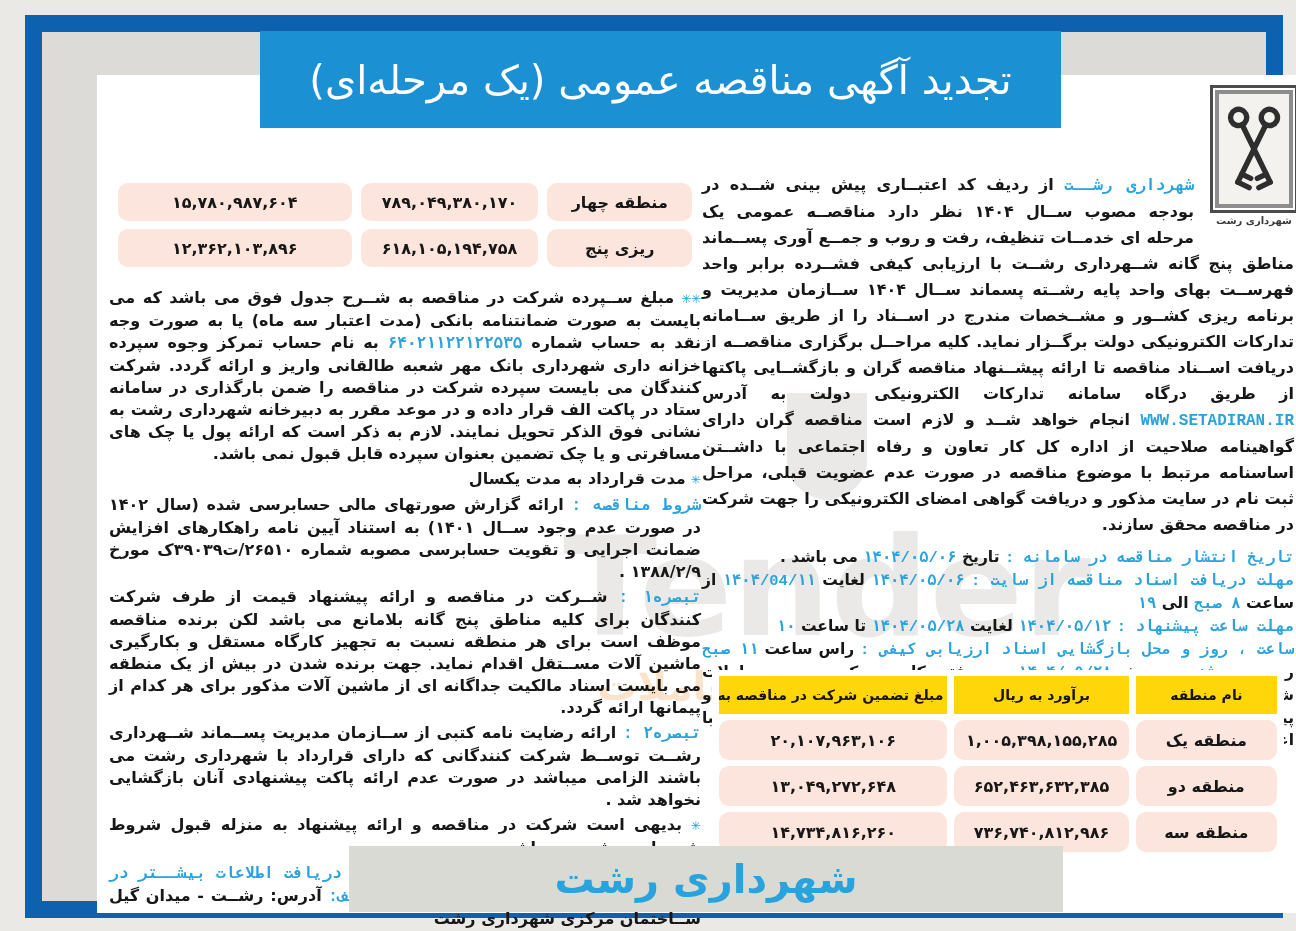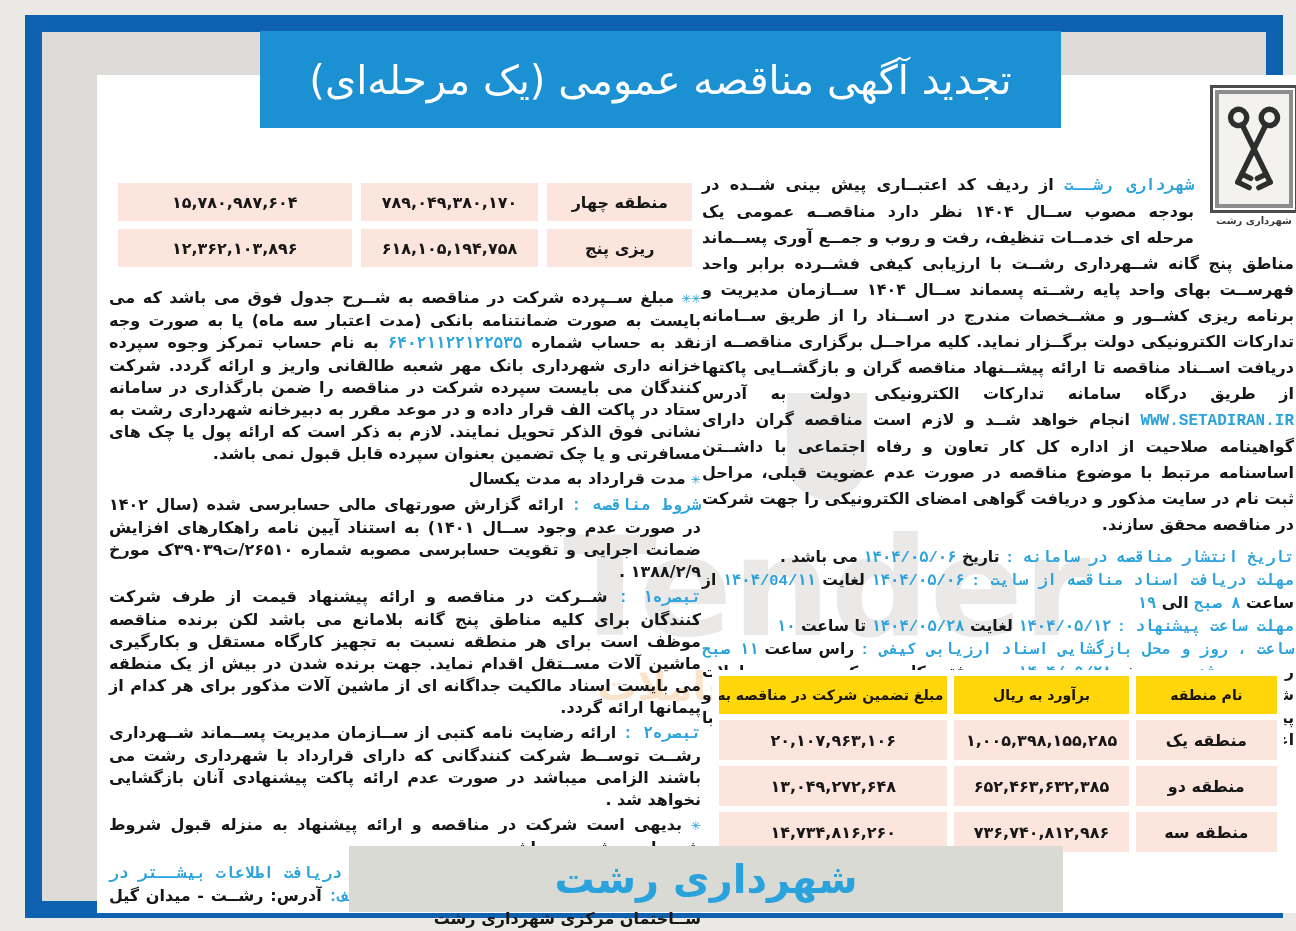--- a/index.html
+++ b/index.html
@@ -77,21 +77,21 @@
     width:100%;direction:rtl;border-collapse:separate;border-spacing:7px 6px;
     table-layout:fixed;
   }
   .rtable th{
     background:var(--yellow);height:38px;padding:2px 4px;
     font-size:14px;font-weight:bold;color:#191307;text-align:center;
     white-space:nowrap;overflow:hidden;
   }
   .rtable td{
     background:var(--pink);height:40px;padding:2px 4px;
-    font-size:16px;font-weight:bold;text-align:center;white-space:nowrap;overflow:hidden;
+    font-size:16px;font-weight:bold;text-align:center;white-space:nowrap;overflow:hidden;border-radius:10px;
   }
   .c-name{width:26%;} .c-est{width:32%;} .c-gua{width:42%;}
   .table-bottom{position:absolute;left:615px;top:595px;width:572px;z-index:3;}
   
   .col-left{
     position:absolute;left:12px;top:100px;width:592px;z-index:2;
     direction:rtl;text-align:justify;
   }
   .table-top{margin-bottom:12px;}
   .table-top .rtable{border-spacing:9px 8px;}

